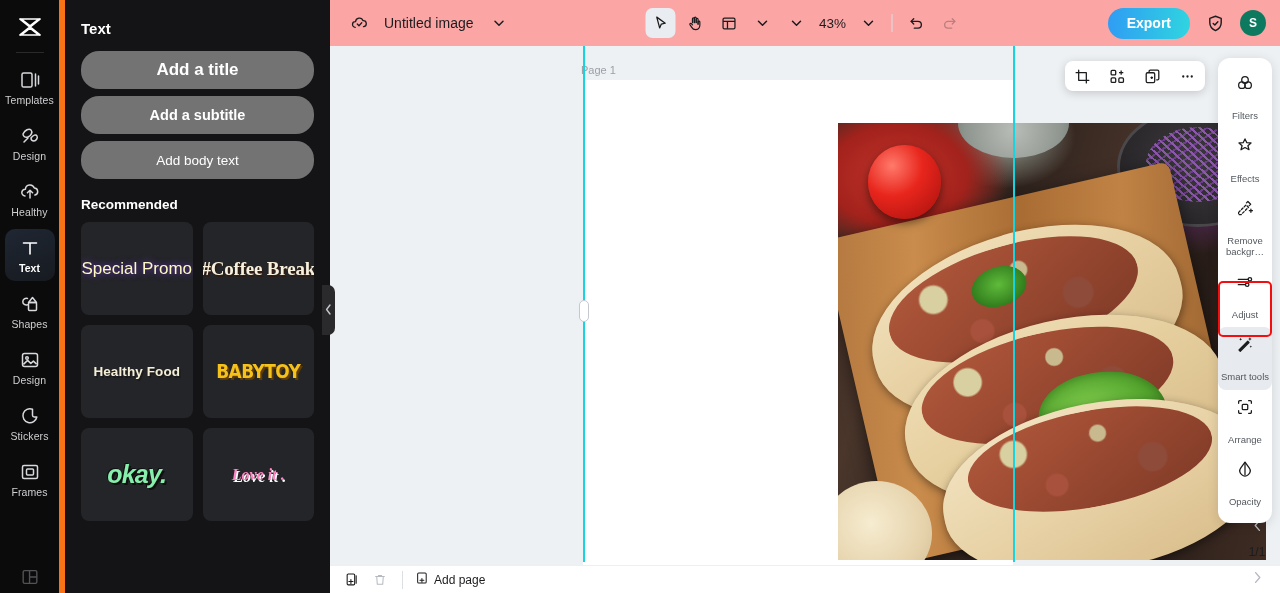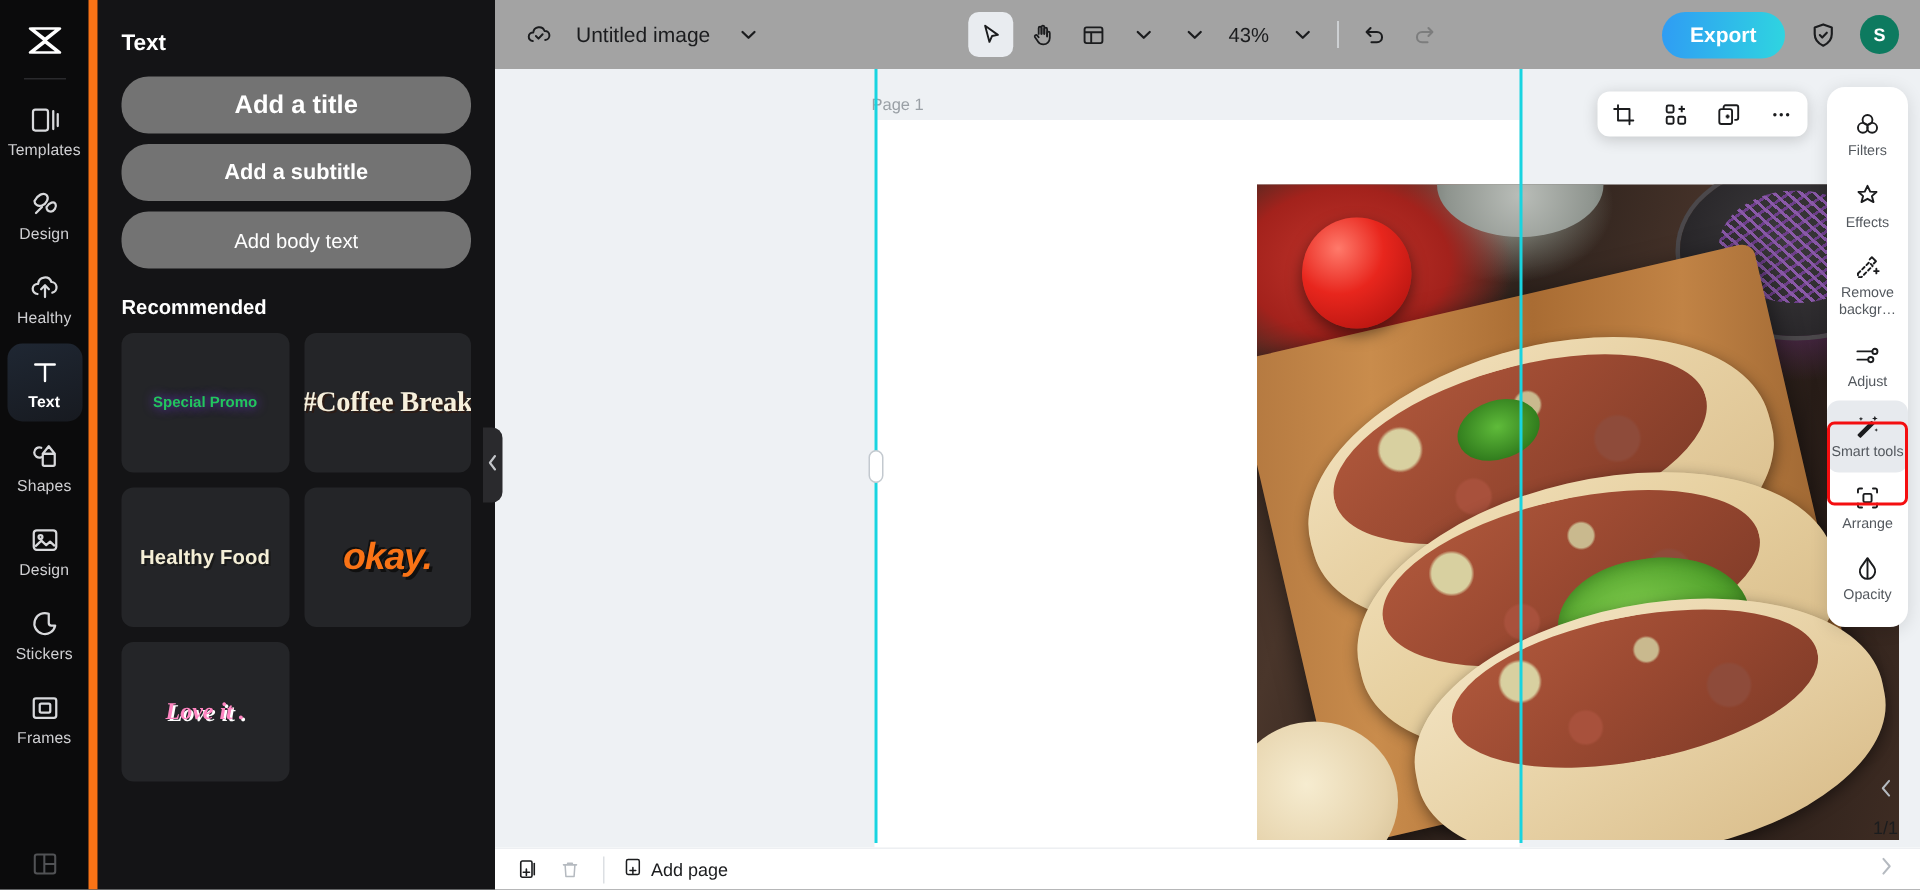--- a/index.html
+++ b/index.html
@@ -48,46 +48,46 @@
   .big-btn.t2 { font-size:14.5px; font-weight:700; }
   .big-btn.t3 { font-size:13.5px; font-weight:400; }
   .sec-title { color:#fff; font-size:13.5px; font-weight:700; margin:18px 0 10px 0; }
   .grid { display:grid; grid-template-columns:1fr 1fr; gap:10px; }
   .card {
     height:93px; background:#242528; border-radius:8px;
     display:flex; align-items:center; justify-content:center;
     cursor:pointer; overflow:hidden; padding:4px;
   }
   .card-txt { white-space:nowrap; text-align:center; line-height:1; }
-  .s-promo { color:#22c55e; font-size:10px; font-weight:700; text-shadow:0 0 7px rgba(122,59,245,.85); }
+  .s-promo { color:#fef9c3; font-size:17px; font-weight:400; text-shadow:0 0 7px rgba(122,59,245,.85); }
   .s-coffee { color:#f7f0dc; font-size:19px; font-weight:900; font-family:"Liberation Serif", serif;
              letter-spacing:-.2px; text-shadow:1.5px 1.5px 0 #2d1b14; }
   .s-healthy { color:#f5efd7; font-size:13.5px; font-weight:900; letter-spacing:.1px;
              text-shadow:1.5px 1.5px 0 #1a1a1a; }
   .s-baby { color:#f5c21b; font-size:17px; font-weight:900; letter-spacing:-.6px;
              font-family:"DejaVu Sans", sans-serif; transform:scaleY(1.12);
              text-shadow:2px 2px 0 #5e3c00; }
-  .s-okay { color:#f97316; font-size:25px; font-weight:900; font-style:italic; letter-spacing:-.8px;
+  .s-okay { color:#86efac; font-size:25px; font-weight:900; font-style:italic; letter-spacing:-.8px;
              text-shadow:2px 2px 0 #101010, -1px -1px 0 #101010; }
   .s-love { color:#ff86c2; font-size:16px; font-weight:900; font-style:italic;
              font-family:"Liberation Serif", serif; text-shadow:1.5px 1.5px 0 #ffffff; }
 
   
   .collapse-handle {
     position:absolute; left:322px; top:285px; width:13px; height:50px;
     background:#2a2a2d; border-radius:0 7px 7px 0; z-index:9;
     display:flex; align-items:center; justify-content:center; cursor:pointer;
   }
 
   
   .main { flex:1; position:relative; background:#ffffff; height:593px; }
 
   
   .topbar {
-    height:46px; background:#a3a3a3; display:flex; align-items:center;
+    height:46px; background:#fca5a5; display:flex; align-items:center;
     padding:0 14px; position:relative; z-index:6;
   }
   .tb-left { display:flex; align-items:center; gap:10px; }
   .doc-name { font-size:14px; color:#1b1c1e; }
   .tb-center { position:absolute; left:50%; transform:translateX(-50%);
                display:flex; align-items:center; gap:4px; }
   .tb-right { margin-left:auto; display:flex; align-items:center; gap:10px; }
   .ticon {
     width:30px; height:30px; border-radius:7px; display:flex; align-items:center; justify-content:center;
     cursor:pointer; color:#1b1c1e;
@@ -218,21 +218,21 @@
   }
 
   
   .rrail {
     position:absolute; right:8px; top:58px; width:54px;
     background:#fff; border-radius:12px; box-shadow:0 2px 12px rgba(0,0,0,.12);
     padding:8px 0; z-index:9;
   }
   .rr-item {
     width:54px; padding:7px 2px; display:flex; flex-direction:column;
-    align-items:center; gap:3px; cursor:pointer; position:relative;justify-content:center;
+    align-items:center; gap:18px; cursor:pointer; position:relative;justify-content:center;
   }
   .rr-ico { width:20px; height:20px; color:#1b1c1e; }
   .rr-lbl { font-size:9.5px; color:#53585e; text-align:center; line-height:1.12; }
   .rr-item.sel { background:#e7eaee; border-radius:8px; }
   .rr-redbox {
     position:absolute; right:8px; top:281px; width:54px; height:56px;
     border:2.5px solid #f40e10; border-radius:5px; z-index:11; pointer-events:none;
   }
 
   
@@ -365,20 +365,23 @@
 
     <div class="grid">
       <div class="card">
         <span class="card-txt s-promo">Special Promo</span>
       </div>
       <div class="card">
         <span class="card-txt s-coffee">#Coffee Break</span>
       </div>
       <div class="card">
         <span class="card-txt s-healthy">Healthy Food</span>
+      </div>
+      <div class="card">
+        <span class="card-txt s-baby">BABYTOY</span>
       </div>
       <div class="card">
         <span class="card-txt s-okay">okay.</span>
       </div>
       <div class="card">
         <span class="card-txt s-love">Love it .</span>
       </div>
     </div>
   </div>
 

